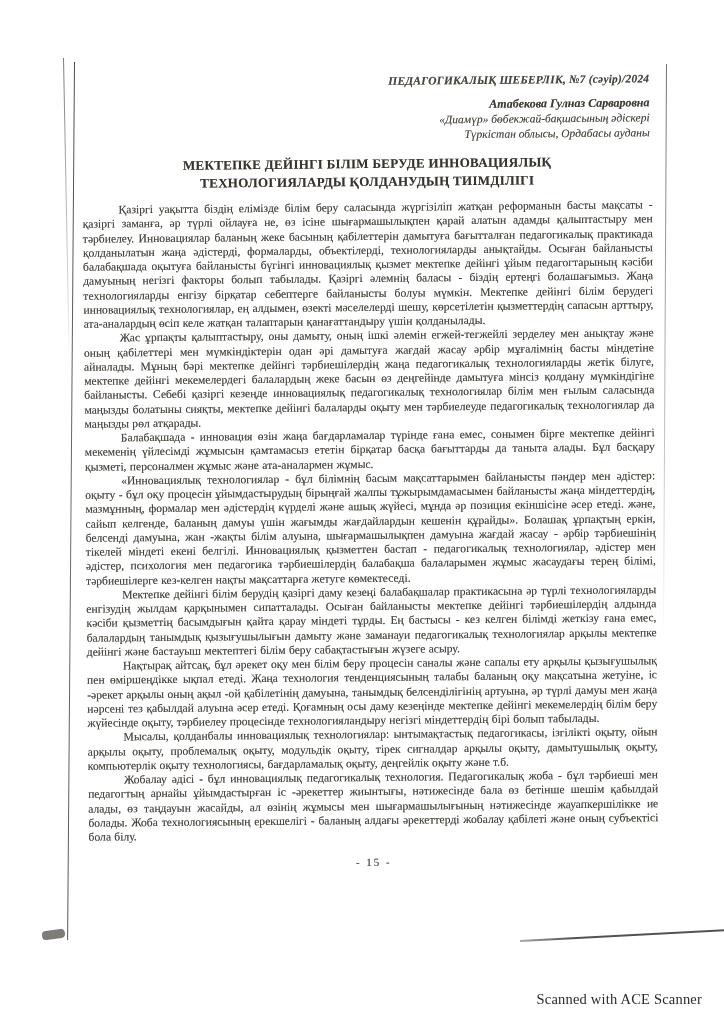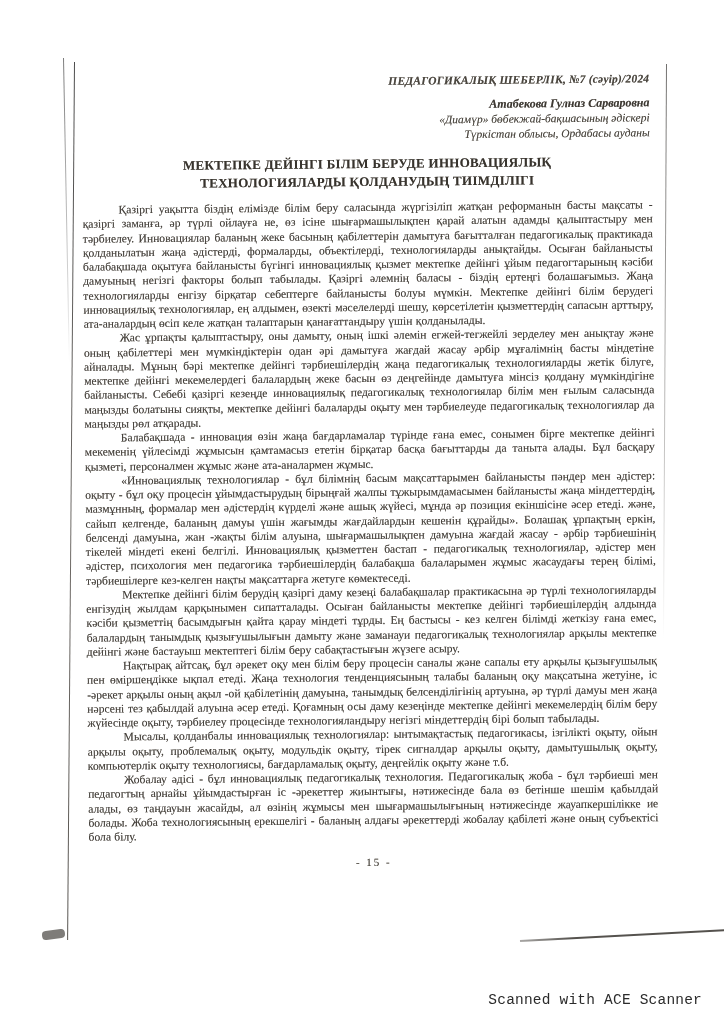--- a/index.html
+++ b/index.html
@@ -63,21 +63,21 @@
     background:linear-gradient(90deg,rgba(85,82,78,0.5),#55524e 25%,#55524e);
     transform:rotate(-3deg);transform-origin:left center;
   }
   .edge-smudge{
     left:42px;top:930px;width:23px;height:9px;border-radius:4px;
     background:#5e5b57;opacity:0.8;transform:rotate(-7deg);
   }
   
   .scanner-watermark{
     position:absolute;right:22px;bottom:16px;
-    font-family:Liberation Mono, monospace;
+    font-family:Liberation Serif, serif;
     font-size:14.5px;color:#2b2b2b;letter-spacing:0.2px;
   }
 </style>
 </head>
 <body>
 
 <div class="edge edge-left-faint"></div>
 <div class="edge edge-left-main"></div>
 <div class="edge edge-right"></div>
 <div class="edge edge-bottom"></div>

